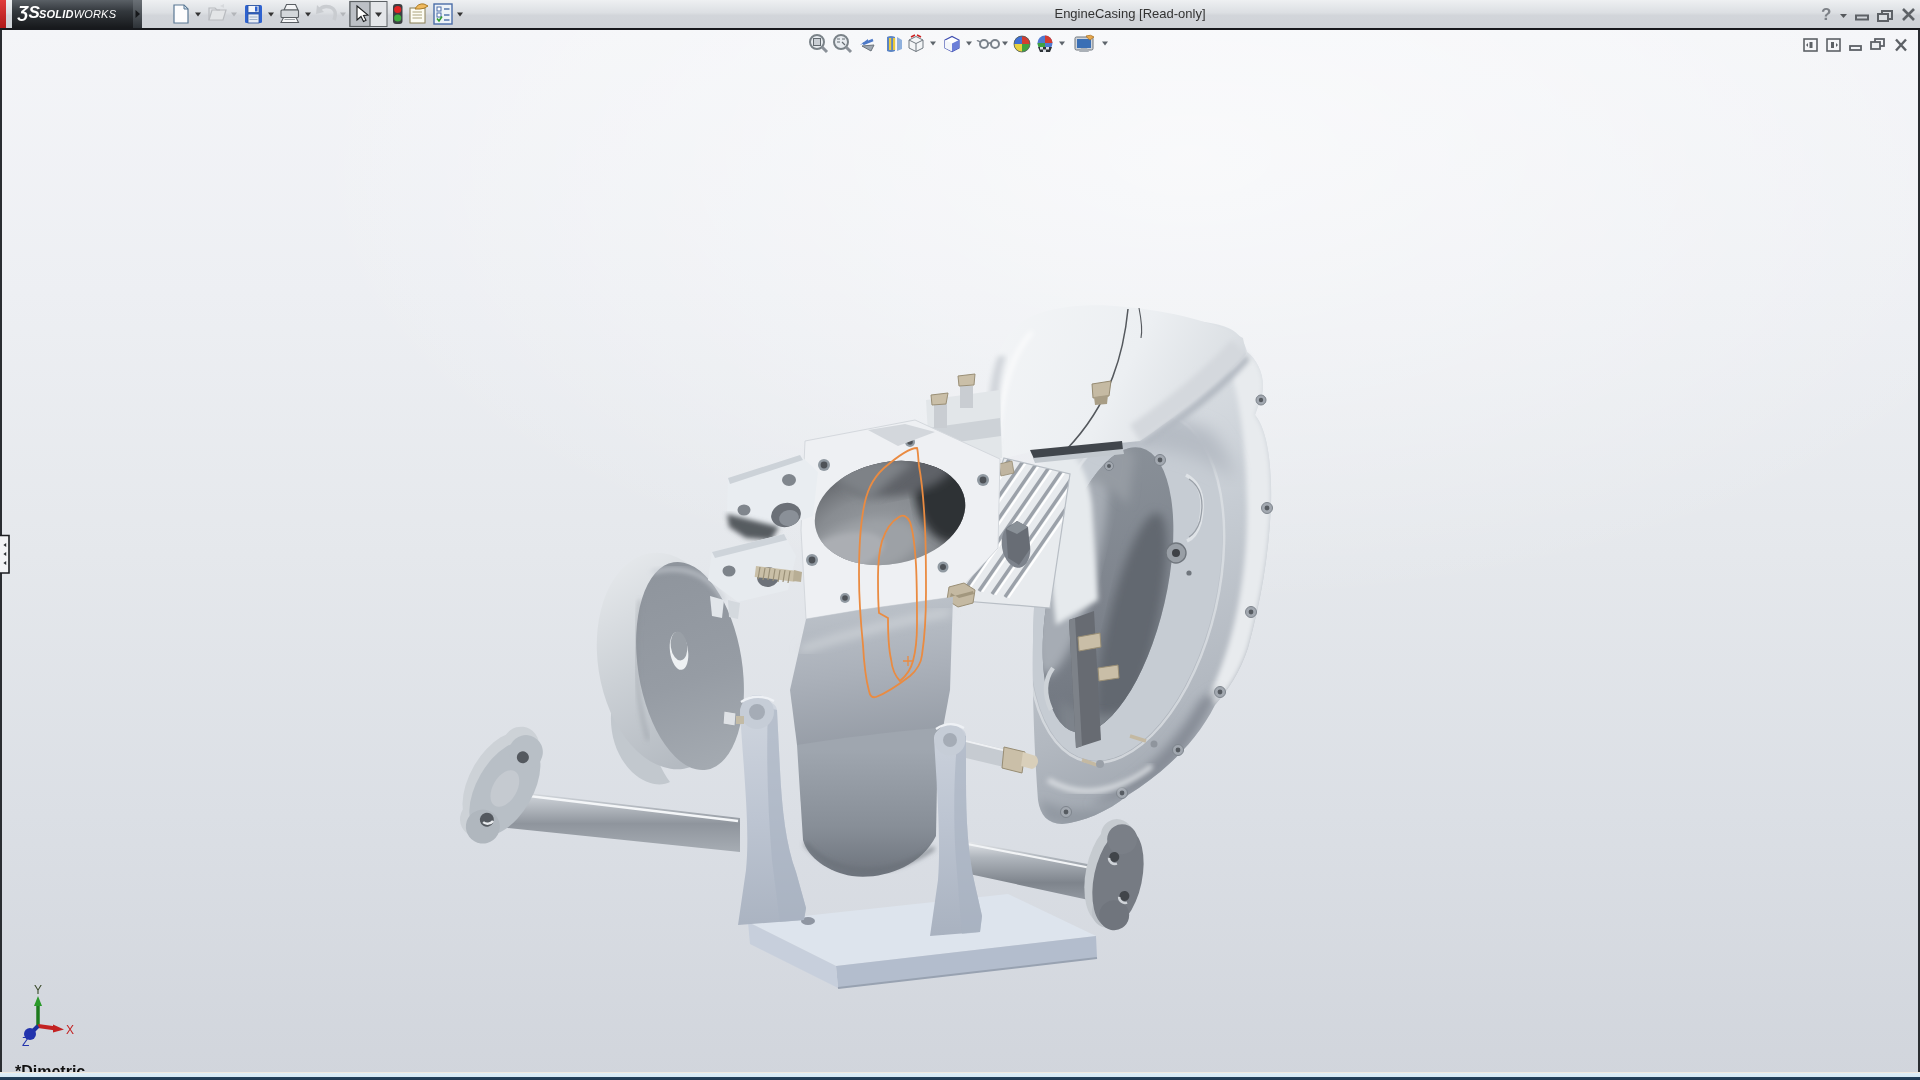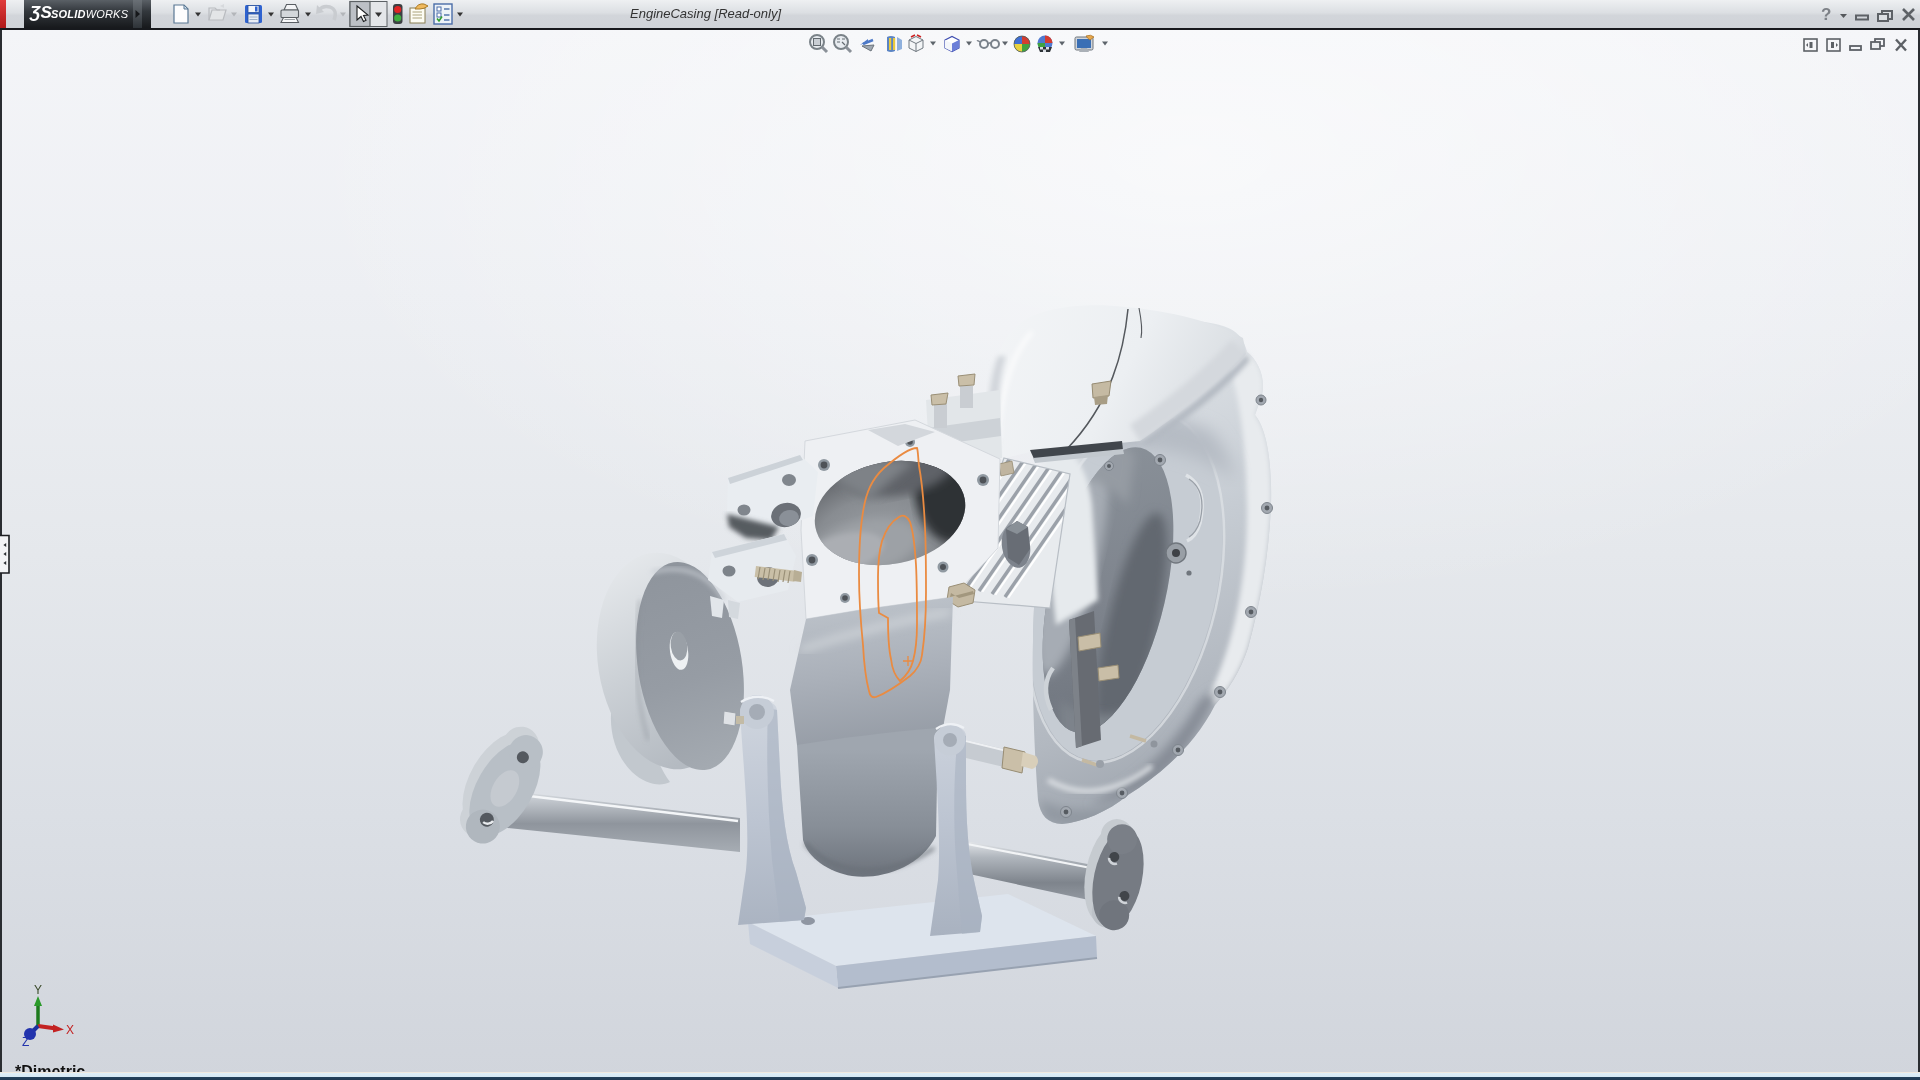--- a/index.html
+++ b/index.html
@@ -1,27 +1,27 @@
 <!DOCTYPE html>
 <html><head>
 <meta charset="utf-8">
 <style>
 html,body{margin:0;padding:0;width:1920px;height:1080px;overflow:hidden;
   font-family:"Liberation Sans",sans-serif;background:#d6dae1;}
 #titlebar{position:absolute;top:0;left:0;width:1920px;height:28px;
   background:linear-gradient(#eef0f2 0%,#dcdfe3 45%,#d2d5da 55%,#cfd3d8 100%);}
 #titlebar .darkline{position:absolute;left:0;top:28px;width:1920px;height:2px;background:#17191d;}
 #redstrip{position:absolute;left:0;top:0;width:6px;height:28px;background:linear-gradient(#e03c3c,#b01818);}
-#swlogo{position:absolute;left:24px;top:0;width:127px;height:28px;
+#swlogo{position:absolute;left:12px;top:0;width:127px;height:28px;
   background:linear-gradient(#5a6066 0%,#33383d 40%,#17191c 100%);color:#fff;}
 #swlogo .txt{position:absolute;left:27px;top:8px;font-size:11px;font-weight:bold;font-style:italic;letter-spacing:0.2px;}
 #swlogo .ds{position:absolute;left:6px;top:3px;font-size:17px;font-weight:bold;font-style:italic;color:#fff;}
 #swarrow{position:absolute;left:133px;top:0;width:9px;height:28px;background:linear-gradient(#6a7076,#2e3338);}
-#title-text{position:absolute;left:630px;top:6px;width:1000px;text-align:left;
-  font-size:13px;color:#333;font-style:italic;}
+#title-text{position:absolute;left:630px;top:6px;width:1000px;text-align:center;
+  font-size:13px;color:#333;}
 #viewport{position:absolute;left:0;top:30px;width:1920px;height:1048px;
   background:radial-gradient(ellipse 1400px 700px at 62% 12%, rgba(255,255,255,0.55), rgba(255,255,255,0) 65%),
    linear-gradient(180deg,#f4f5f8 0%,#edeff3 25%,#e5e8ec 50%,#dbdfe5 75%,#d1d5dc 100%);
   border-left:2px solid #2a2d31;border-right:2px solid #2a2d31;box-sizing:border-box;}
 #bottomline{position:absolute;left:0;top:1072px;width:1920px;height:8px;background:linear-gradient(180deg,#efe9df 0,#efe9df 1px,#e0eff7 1px,#d5e9f4 5px,#24425c 5px,#1f3a52 8px);}
 #dimetric{position:absolute;left:15px;top:1063px;font-size:16px;font-weight:bold;color:#111;}
 svg{position:absolute;}
 </style>
 </head>
 <body>

